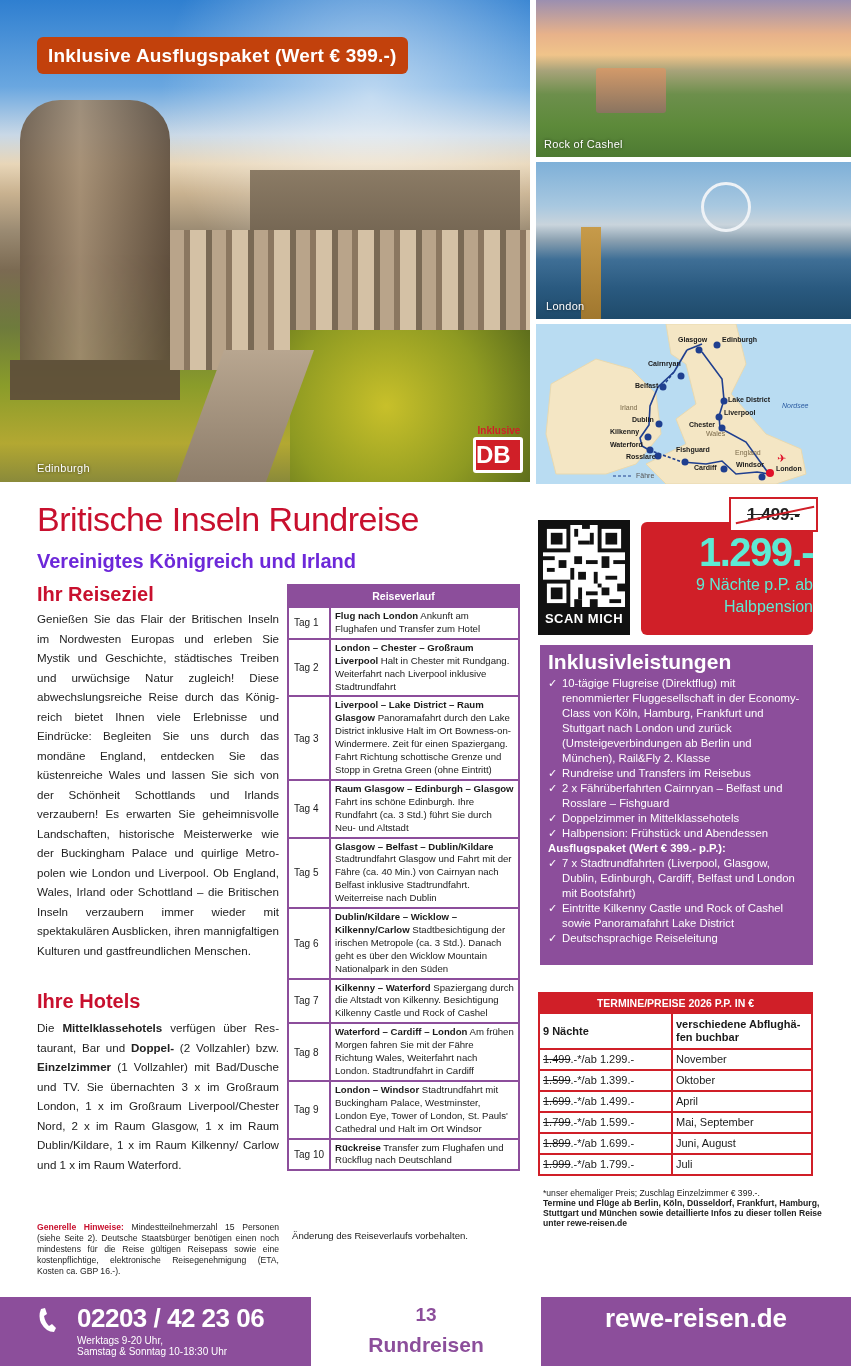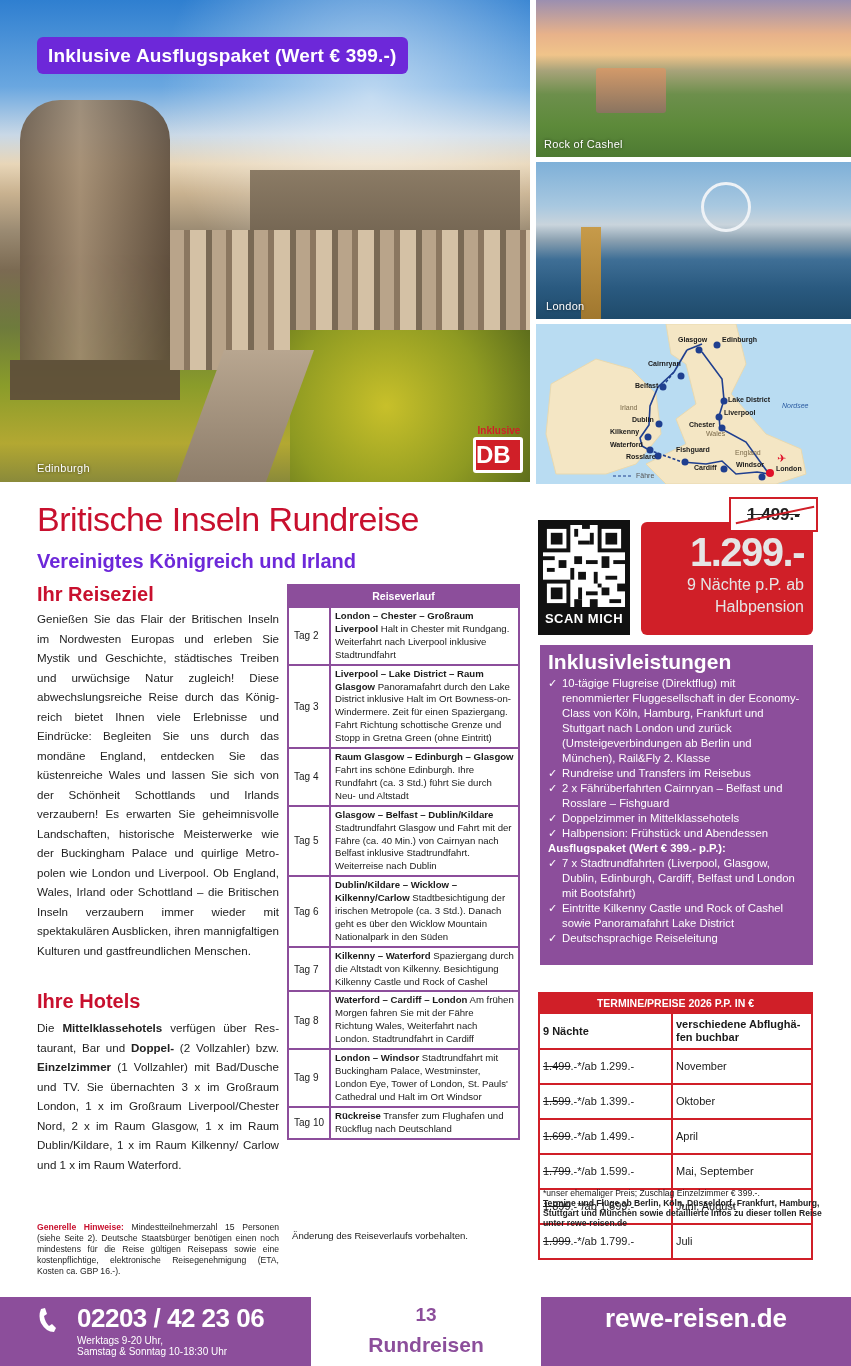--- a/index.html
+++ b/index.html
@@ -15,21 +15,21 @@
 .castle{left:250px;top:170px;width:270px;height:90px;background:linear-gradient(180deg,#8b7b65,#6c5e4c)}
 .city{left:170px;top:230px;width:360px;height:140px;background:repeating-linear-gradient(90deg,#b9a48a 0 14px,#8b7760 14px 20px,#d4c1a5 20px 36px,#7a6a55 36px 42px)}
 .path{left:200px;top:350px;width:90px;height:132px;background:linear-gradient(180deg,#b8a690,#8d7d6a);transform:skewX(-20deg)}
 .grass{left:290px;top:330px;width:240px;height:152px;background:radial-gradient(circle at 40% 50%,#c8c02a,#8e9a22 60%,#5d6e1c)}
 .photo-rock{left:536px;top:0;width:315px;height:157px;background:linear-gradient(180deg,#9b8fb0 0%,#e8b28a 22%,#f0c48a 35%,#a8a37a 45%,#6d8f4c 60%,#5d8a3a 80%,#4d7a32 100%)}
 .photo-rock .ruin{left:60px;top:68px;width:70px;height:45px;background:linear-gradient(180deg,#d39a6a,#8a7460);border-radius:3px}
 .photo-lon{left:536px;top:162px;width:315px;height:157px;background:linear-gradient(180deg,#7eb0d8 0%,#a8c8e0 28%,#c9d4dc 40%,#8aa0b0 50%,#3f6f96 62%,#2a5a80 80%,#1f4a6a 100%)}
 .photo-lon .tower{left:45px;top:65px;width:20px;height:92px;background:linear-gradient(180deg,#c79b4a,#a0772e)}
 .photo-lon .eye{left:165px;top:20px;width:50px;height:50px;border:3px solid #eef2f6;border-radius:50%}
 .photo-caption{color:#fff;font-size:11px;letter-spacing:.3px;text-shadow:0 0 3px rgba(0,0,0,.6)}
-.promo{left:37px;top:37px;height:37px;padding:0 11px;background:#6d28d9;border-radius:6px;color:#fff;font-weight:bold;font-size:19px;line-height:37px;white-space:nowrap;letter-spacing:.2px}
+.promo{left:37px;top:37px;height:37px;padding:0 11px;background:#c2410c;border-radius:6px;color:#fff;font-weight:bold;font-size:19px;line-height:37px;white-space:nowrap;letter-spacing:.2px}
 .db{left:473px;top:425px;width:52px;height:52px}
 .db .lbl{color:#d01f28;font-size:10px;font-weight:bold;text-align:center;background:rgba(255,255,255,.0)}
 .db .box{margin-top:1px;width:50px;height:36px;border:3px solid #fff;background:#d01f28;color:#fff;font-weight:bold;font-size:24px;line-height:30px;text-align:left;border-radius:3px}
 
 .map{left:536px;top:324px;width:315px;height:160px;background:#b9dcf2;overflow:hidden}
 .map svg{position:absolute;left:0;top:0}
 
 .h1{left:37px;top:500px;color:#c8102e;font-size:34px;letter-spacing:-.5px;white-space:nowrap}
 .h2{left:37px;top:550px;color:#6d28d9;font-size:20px;font-weight:bold;white-space:nowrap}
 .h3{left:37px;top:583px;color:#c8102e;font-size:20px;font-weight:bold;white-space:nowrap}
@@ -41,36 +41,36 @@
 .itin{left:287px;top:584px;width:233px;border:2px solid #8c4e9b;border-collapse:collapse;font-size:9.6px}
 .itin-title{height:20px;background:#8c4e9b;color:#fff;font-weight:bold;text-align:center;line-height:20px;font-size:10.5px}
 .itin-row{display:flex;border-top:2px solid #8c4e9b}
 .itin-day{width:42px;border-right:2px solid #8c4e9b;display:flex;align-items:center;padding-left:5px;font-size:10px}
 .itin-desc{flex:1;padding:2px 4px;line-height:12.9px}
 .itin-note{left:292px;top:1230px;font-size:9.6px;color:#222}
 
 .qr{left:538px;top:520px;width:92px;height:115px;background:#111;padding:5px}
 .qr .code{width:82px;height:82px;background:#fff;position:relative}
 .qr .lbl{color:#fff;font-weight:bold;font-size:13px;text-align:center;margin-top:4px;letter-spacing:.5px}
-.price-box{left:641px;top:522px;width:172px;height:113px;background:#d01f28;border-radius:6px;color:#e5e5e5;text-align:right;padding-right:9px}
+.price-box{left:641px;top:522px;width:172px;height:113px;background:#d01f28;border-radius:6px;color:#5eead4;text-align:right;}
 .price-new{font-size:40px;font-weight:bold;margin-top:8px;letter-spacing:-1.5px;line-height:44px}
 .price-sub{font-size:16px;line-height:22px}
 .price-old{left:729px;top:497px;width:89px;height:35px;background:#fff;border:2px solid #d01f28;color:#222;font-size:17px;font-weight:bold;text-align:center;line-height:31px;text-decoration:line-through}
 .strike-line{position:absolute;left:4px;top:15px;width:80px;height:2px;background:#d01f28;transform:rotate(-12deg)}
 
 .incl{left:540px;top:645px;width:273px;height:320px;background:#8c4e9b;color:#fff;padding:5px 8px}
 .incl-title{font-size:21px;font-weight:bold;margin-bottom:2px}
 .incl-item{font-size:11.3px;line-height:15px;padding-left:14px;position:relative}
 .incl-item:before{content:"\2713";position:absolute;left:0;top:0}
 .incl-sub{font-size:11.3px;font-weight:bold;line-height:15px}
 
 .dates{left:538px;top:992px;width:275px;border:2px solid #d01f28}
 .dates-title{height:18px;background:#d01f28;color:#fff;font-weight:bold;font-size:10.5px;text-align:center;line-height:18px}
 .drow{display:flex;border-top:2px solid #d01f28;font-size:11px}
-.drow .c1{width:133px;border-right:2px solid #d01f28;padding:2px 3px;height:33px;line-height:15px;display:flex;align-items:center}
+.drow .c1{width:133px;border-right:2px solid #d01f28;padding:2px 3px;height:19px;line-height:15px;display:flex;align-items:center}
 .drow .c2{flex:1;padding:2px 3px;line-height:13px;display:flex;align-items:center}
 .drow.head .c1,.drow.head .c2{height:34px;font-weight:bold}
 .drow .s{text-decoration:line-through}
 .booking{height:18px;background:#d01f28;color:#fff;font-weight:bold;text-align:center;line-height:18px;font-size:11px;letter-spacing:.3px}
 .fineprint{left:543px;top:1188px;width:280px;font-size:8.6px;line-height:10px;color:#222}
 .fineprint b{font-weight:bold}
 
 .footer{left:0;top:1297px;width:851px;height:69px}
 .f-left{position:absolute;left:0;top:0;width:311px;height:69px;background:#8c4e9b;color:#fff}
 .f-mid{position:absolute;left:311px;top:0;width:230px;height:69px;background:#fff;color:#8c4e9b;text-align:center}
@@ -172,20 +172,24 @@
 <div class="abs body-text" style="top:609px">Genießen Sie das Flair der Britischen Inseln im Nordwesten Europas und erleben Sie Mystik und Geschichte, städtisches Treiben und urwüchsige Natur zugleich! Diese abwechslungsreiche Reise durch das König­reich bietet Ihnen viele Erlebnisse und Eindrücke: Begleiten Sie uns durch das mondäne England, entdecken Sie das küstenreiche Wales und lassen Sie sich von der Schönheit Schottlands und Irlands verzaubern! Es erwarten Sie geheimnisvolle Landschaften, historische Meisterwerke wie der Buckingham Palace und quirlige Metro­polen wie London und Liverpool. Ob Eng­land, Wales, Irland oder Schottland – die Britischen Inseln verzaubern immer wieder mit spektakulären Ausblicken, ihren mannig­faltigen Kulturen und gastfreundlichen Menschen.</div>
 
 <div class="abs h3" style="top:990px">Ihre Hotels</div>
 <div class="abs body-text" style="top:1018px"><span>Die </span><b>Mittelklassehotels</b><span> verfügen über Res­taurant, Bar und </span><b>Doppel-</b><span> (2 Vollzahler) bzw. </span><b>Einzelzimmer</b><span> (1 Vollzahler) mit Bad/Dusche und TV. Sie übernachten 3 x im Großraum London, 1 x im Großraum Liverpool/Chester Nord, 2 x im Raum Glasgow, 1 x im Raum Dublin/Kildare, 1 x im Raum Kilkenny/ Carlow und 1 x im Raum Waterford.</span></div>
 
 <div class="abs notes"><span class="red">Generelle Hinweise:</span><span> Mindestteilnehmerzahl 15 Personen (siehe Seite 2). Deutsche Staatsbürger benötigen einen noch mindestens für die Reise gültigen Reisepass sowie eine kostenpflichtige, elektronische Reisegenehmigung (ETA, Kosten ca. GBP 16.-).</span></div>
 
 <div class="abs itin">
   <div class="itin-title">Reiseverlauf</div>
   <div class="itin-row">
+      <div class="itin-day">Tag 1</div>
+      <div class="itin-desc"><b>Flug nach London</b><span> Ankunft am Flughafen und Transfer zum Hotel</span></div>
+    </div>
+  <div class="itin-row">
       <div class="itin-day">Tag 2</div>
       <div class="itin-desc"><b>London – Chester – Großraum Liverpool</b><span> Halt in Chester mit Rundgang. Weiterfahrt nach Liverpool inklusive Stadtrundfahrt</span></div>
     </div>
   <div class="itin-row">
       <div class="itin-day">Tag 3</div>
       <div class="itin-desc"><b>Liverpool – Lake District – Raum Glasgow</b><span> Panoramafahrt durch den Lake District inklusive Halt im Ort Bowness-on-Windermere. Zeit für einen Spaziergang. Fahrt Richtung schottische Grenze und Stopp in Gretna Green (ohne Eintritt)</span></div>
     </div>
   <div class="itin-row">
       <div class="itin-day">Tag 4</div>
       <div class="itin-desc"><b>Raum Glasgow – Edinburgh – Glasgow</b><span> Fahrt ins schöne Edinburgh. Ihre Rundfahrt (ca. 3 Std.) führt Sie durch Neu- und Altstadt</span></div>

